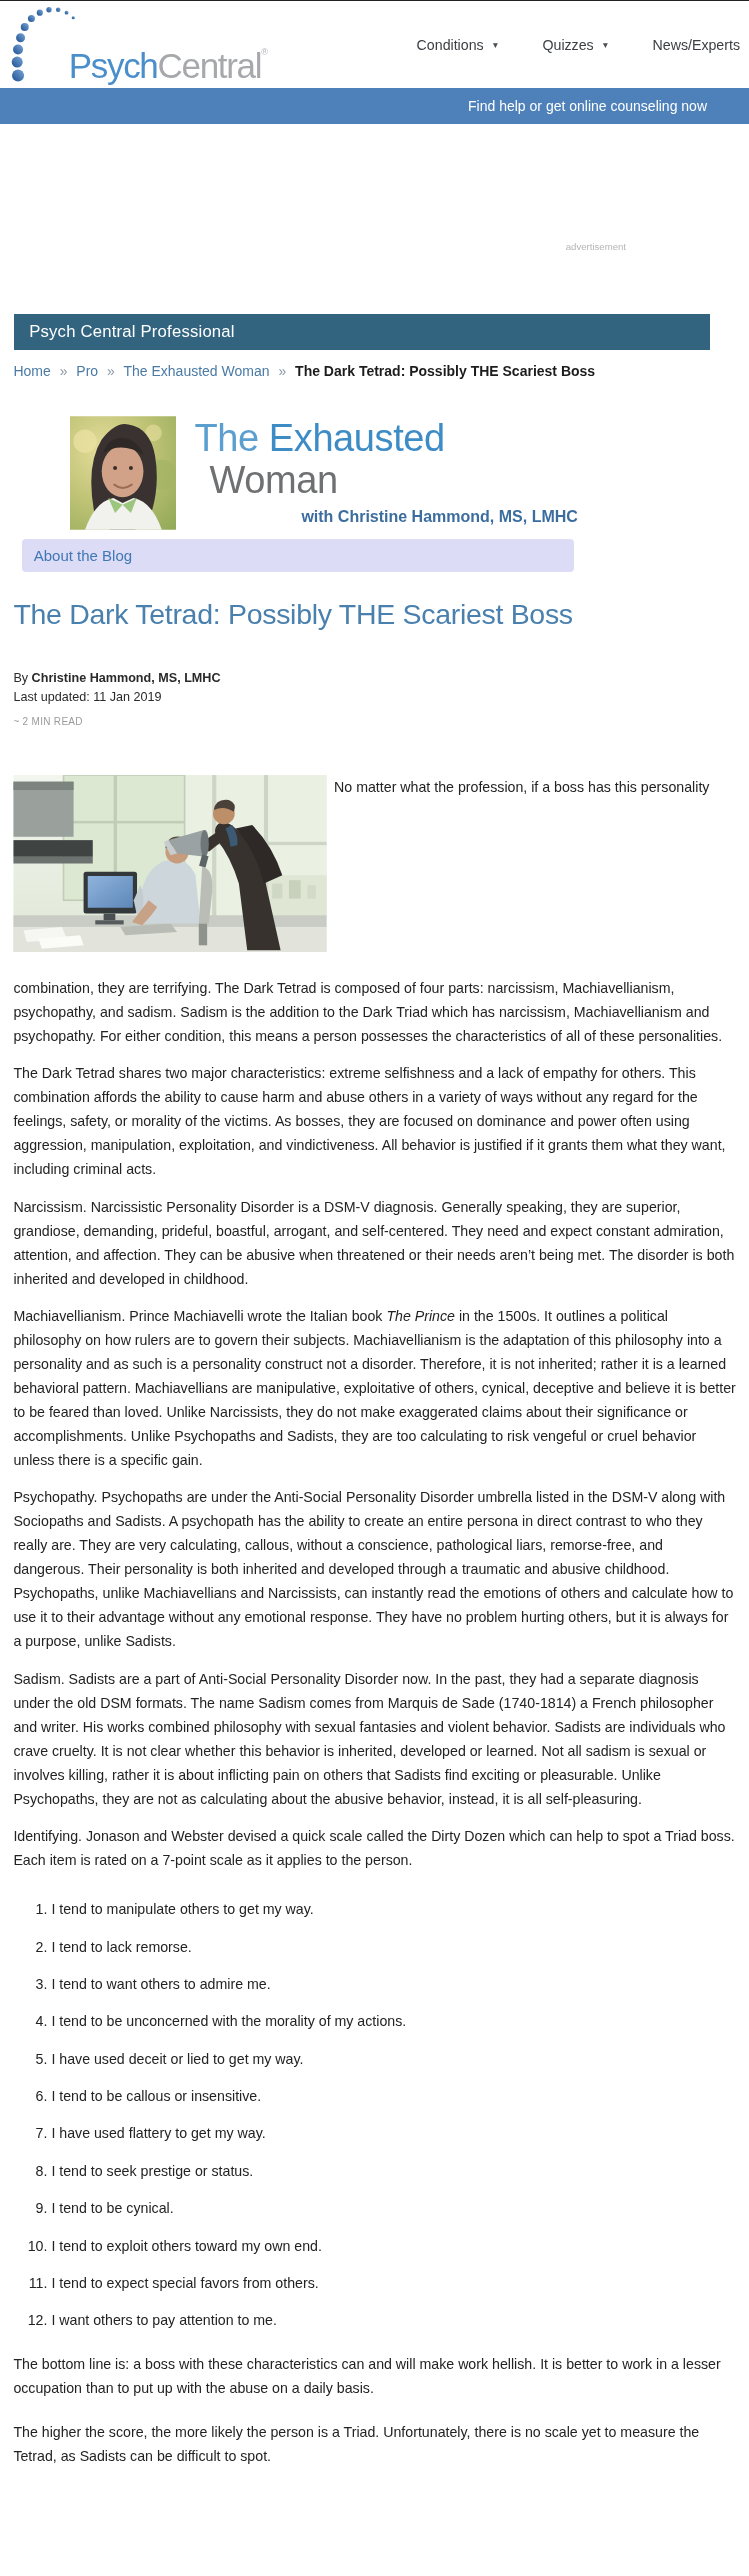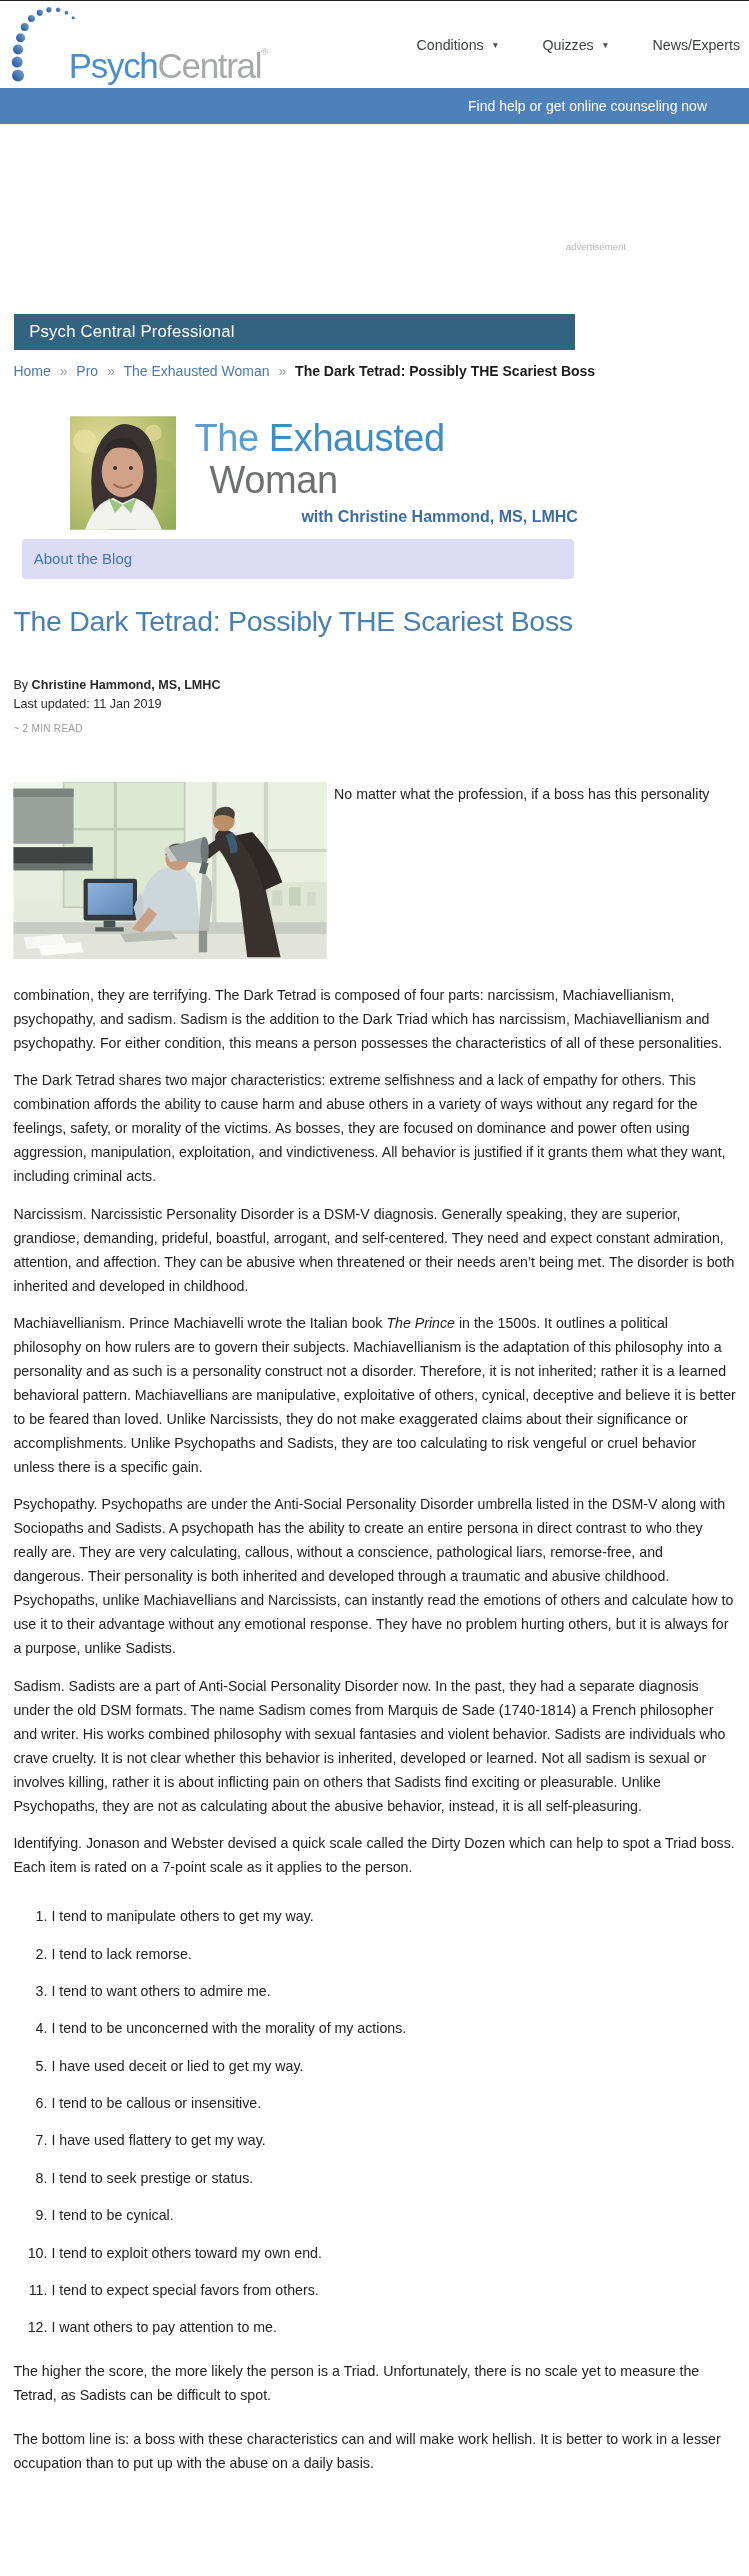--- a/index.html
+++ b/index.html
@@ -26,40 +26,40 @@
 
   
   .help-banner { height:36px; background:#4e81ba; color:#fff; font-size:14px;
     display:flex; align-items:center; justify-content:flex-end; padding-right:43px; cursor:pointer; }
 
   
   .ad-region { position:relative; height:190px;margin-left:27px; }
   .ad-label { position:absolute; top:117px; right:124px; color:#b5b5b5; font-size:9.6px; }
 
   
-  .pro-bar { margin-left:14.2px; width:561px; height:36px; background:#326480; color:#fff;
+  .pro-bar { margin-left:14.2px; width:696px; height:36px; background:#326480; color:#fff;
     font-size:16.7px; display:flex; align-items:center; padding-left:15px; letter-spacing:0.2px; }
 
   
   .breadcrumb { margin:12.6px 13.4px 0; font-size:14px; color:#6c7682; }
   .breadcrumb a { color:#4a7aa5; }
   .breadcrumb .sep { color:#8a97a5; margin:0 5px; }
   .breadcrumb .current { color:#1c1c1c; font-weight:bold; }
 
   
   .blog-header { display:flex; margin:37px 0 0 30px;padding-left:40px; }
   .blog-avatar { width:106px; height:114px; flex:none; display:block; }
   .blog-titles { margin-left:18.4px; padding-top:1.7px; }
   .blog-line1 { font-size:38px; line-height:42px; letter-spacing:-0.4px; }
   .blog-line1 .t-the { color:#5b9fd0; }
   .blog-line1 .t-exhausted { color:#3e8cc6; }
   .blog-line2 { font-size:38px; line-height:42px; color:#6f7072; padding-left:15px; letter-spacing:-0.4px; }
   .blog-byline { font-size:16px; font-weight:bold; color:#3c6d9f; padding-left:107px; margin-top:6.7px; }
 
-  .about-bar { margin:9.2px 0 0 22px; width:552px; height:40px; background:#dcdcf6; border-radius:4px;
+  .about-bar { margin:9.2px 0 0 22px; width:552px; height:33px; background:#dcdcf6; border-radius:4px;
     display:flex; align-items:center; padding-left:11.7px; }
   .about-bar a { color:#4177b3; font-size:15px; }
 
   
   .article-title { margin:25px 13.4px 0; font-size:28.5px; font-weight:400; color:#4a80ae; letter-spacing:-0.3px; line-height:35px; }
   .byline-block { margin:37px 13.4px 0; font-size:12.6px; line-height:19px; color:#2a2a2a; }
   .byline-block .author { font-weight:bold; }
   .read-time { margin-top:5px; font-size:10px; color:#9b9b9b; letter-spacing:0.3px; }
 
   .article-body { margin:44px 13.4px 0; font-size:14.2px; line-height:24px; color:#232323; }
@@ -267,18 +267,18 @@
     <li>I have used deceit or lied to get my way.</li>
     <li>I tend to be callous or insensitive.</li>
     <li>I have used flattery to get my way.</li>
     <li>I tend to seek prestige or status.</li>
     <li>I tend to be cynical.</li>
     <li>I tend to exploit others toward my own end.</li>
     <li>I tend to expect special favors from others.</li>
     <li>I want others to pay attention to me.</li>
   </ol>
 
+  <p style="margin-top:20px">The bottom line is: a boss with these characteristics can and will make work hellish. It is better to work in a lesser occupation than to put up with the abuse on a daily basis.</p>
   <p style="margin-top:20px">The higher the score, the more likely the person is a Triad. Unfortunately, there is no scale yet to measure the Tetrad, as Sadists can be difficult to spot.</p>
-  <p style="margin-top:20px">The bottom line is: a boss with these characteristics can and will make work hellish. It is better to work in a lesser occupation than to put up with the abuse on a daily basis.</p>
 
   <div class="spacer-bottom"></div>
 </div>
 
 
 </body></html>

